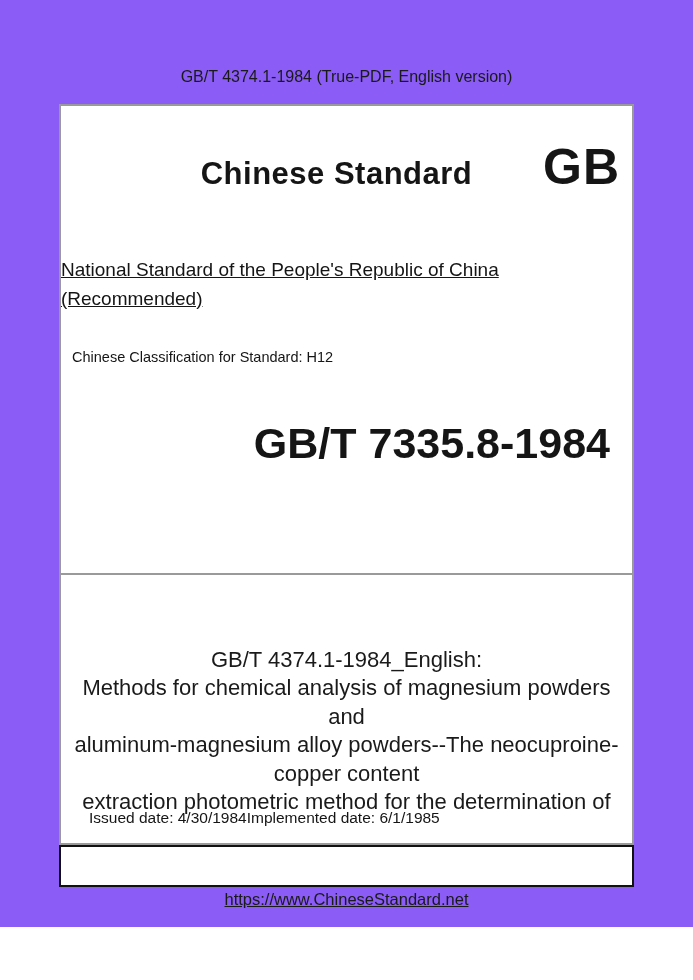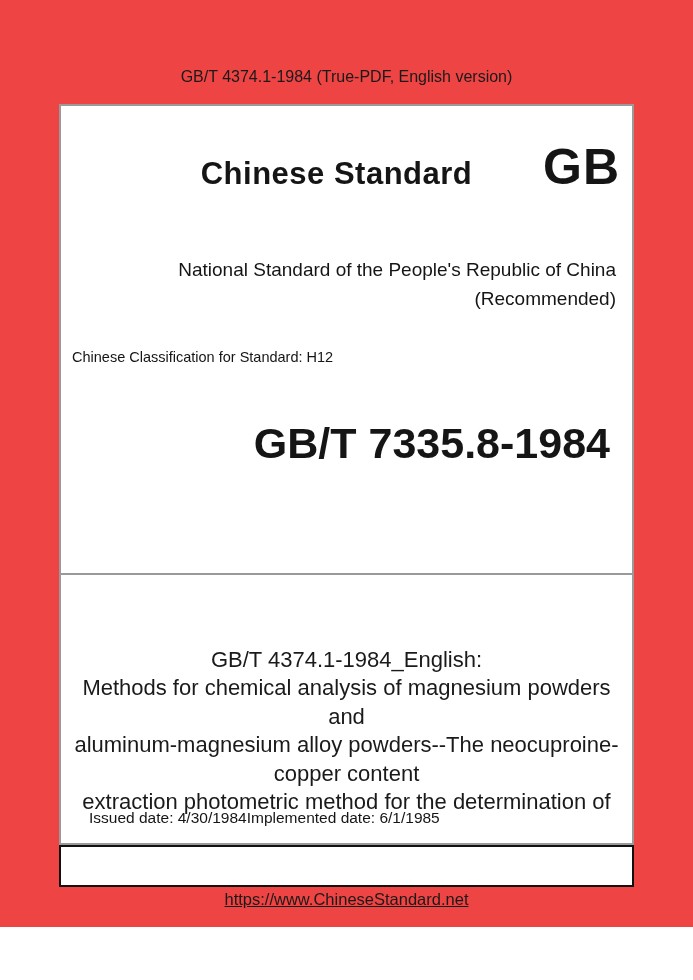--- a/index.html
+++ b/index.html
@@ -1,21 +1,21 @@
 <!DOCTYPE html>
 <html><head>
 <meta charset="utf-8">
 <style>
   * { margin: 0; padding: 0; box-sizing: border-box; }
   html, body { background: #ffffff; }
   .page {
     position: relative;
     width: 693px;
     height: 927px;
-    background: #ef4444;
+    background: #8b5cf6;
     font-family: "Liberation Sans", sans-serif;
     color: #151515;
     overflow: hidden;
     margin: 0 auto;
   }
   .page-header {
     position: absolute;
     top: 68px; left: 0; right: 0;
     text-align: center;
     font-size: 16px;
@@ -42,23 +42,24 @@
     position: absolute;
     top: 36px; right: 12px;
     font-size: 50px;
     font-weight: bold;
     line-height: 1;
     letter-spacing: 1px;
   }
   .standard-type {
     position: absolute;
     top: 149px; left: 0; right: 16px;
-    text-align: right;
+    text-align: left;
     font-size: 19px;
     line-height: 29px;
+    text-decoration: underline;
   }
   .classification {
     position: absolute;
     top: 243px; left: 11px;
     font-size: 14.5px;
   }
   .standard-number {
     position: absolute;
     top: 316px; left: 0; right: 0;
     text-align: right;

